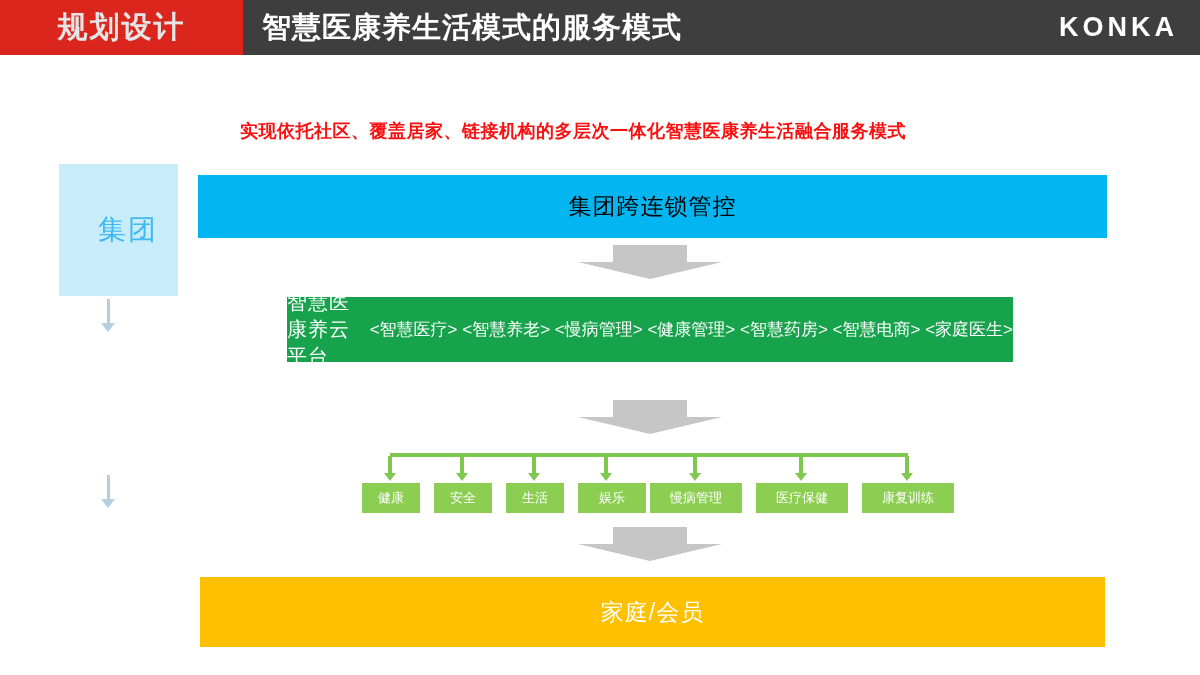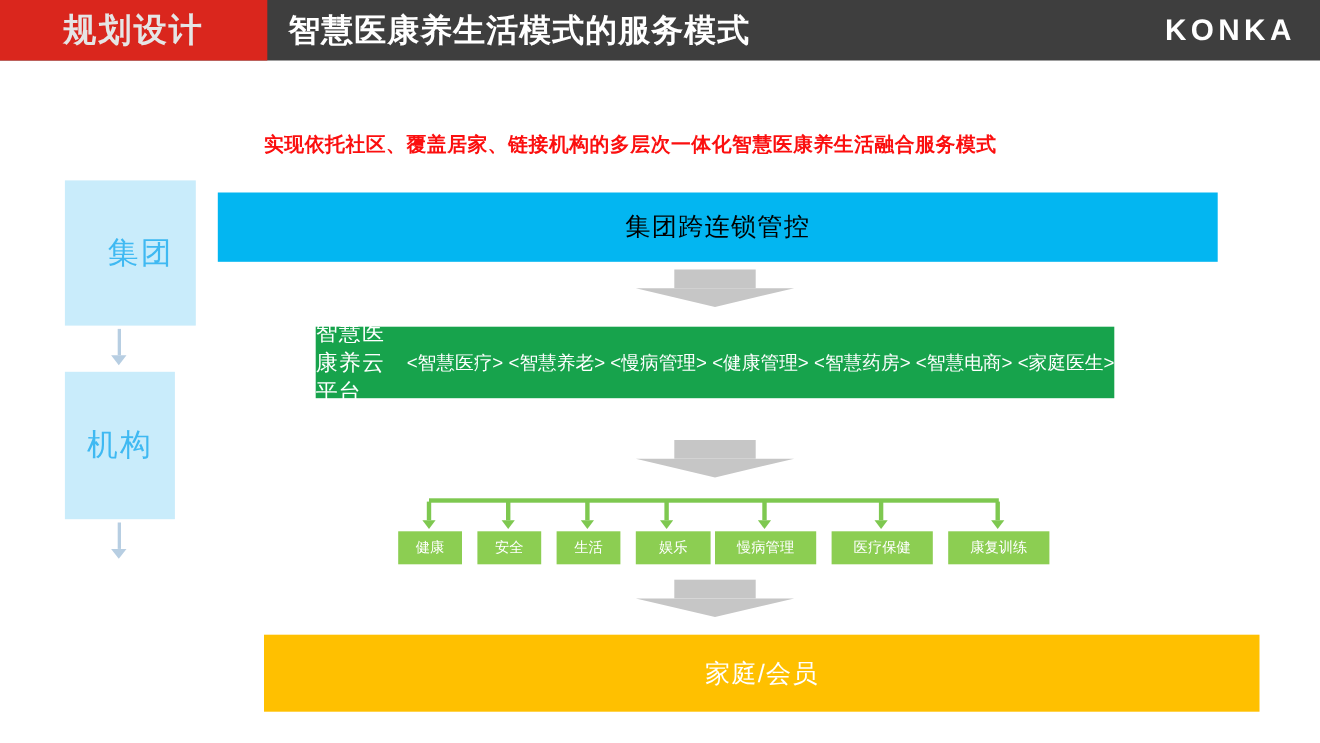--- a/index.html
+++ b/index.html
@@ -53,21 +53,20 @@
     position:absolute; left:287px; top:297px; width:726px; height:65px; background:#17A34C;
     color:#ffffff; display:flex; align-items:center; justify-content:center;
     gap:3px;
   }
   .banner-green .t1 { font-size:20px; letter-spacing:1px; }
   .banner-green .t2 { font-size:17px; white-space:nowrap; }
   .banner-yellow {
     position:absolute; left:200px; top:577px; width:905px; height:70px; background:#FFC000;
     color:#ffffff; font-size:23px; display:flex; align-items:center; justify-content:center;
     letter-spacing:1px;
-    margin-left:40px;
   }
   
   .block-arrow { position:absolute; left:578px; width:144px; }
   .ba1 { top:245px; } .ba2 { top:400px; } .ba3 { top:527px; }
   .block-arrow .stem { width:74px; height:17px; background:#C6C6C6; margin:0 auto; }
   .block-arrow .head {
     width:0; height:0; border-left:72px solid transparent; border-right:72px solid transparent;
     border-top:17px solid #C6C6C6;
   }
   
@@ -95,21 +94,20 @@
     <div class="logo">KONKA</div>
   </div>
 
   <div class="subtitle">实现依托社区、覆盖居家、链接机构的多层次一体化智慧医康养生活融合服务模式</div>
 
   <div class="side-box sb1">集团</div>
   <div class="varrow va1">
     <div class="vline"></div>
     <div class="vhead"></div>
   </div>
-  <div class="side-box sb2">机构</div>
   <div class="varrow va2">
     <div class="vline"></div>
     <div class="vhead"></div>
   </div>
 
   <div class="banner-blue">集团跨连锁管控</div>
 
   <div class="block-arrow ba1">
     <div class="stem"></div>
     <div class="head"></div>

